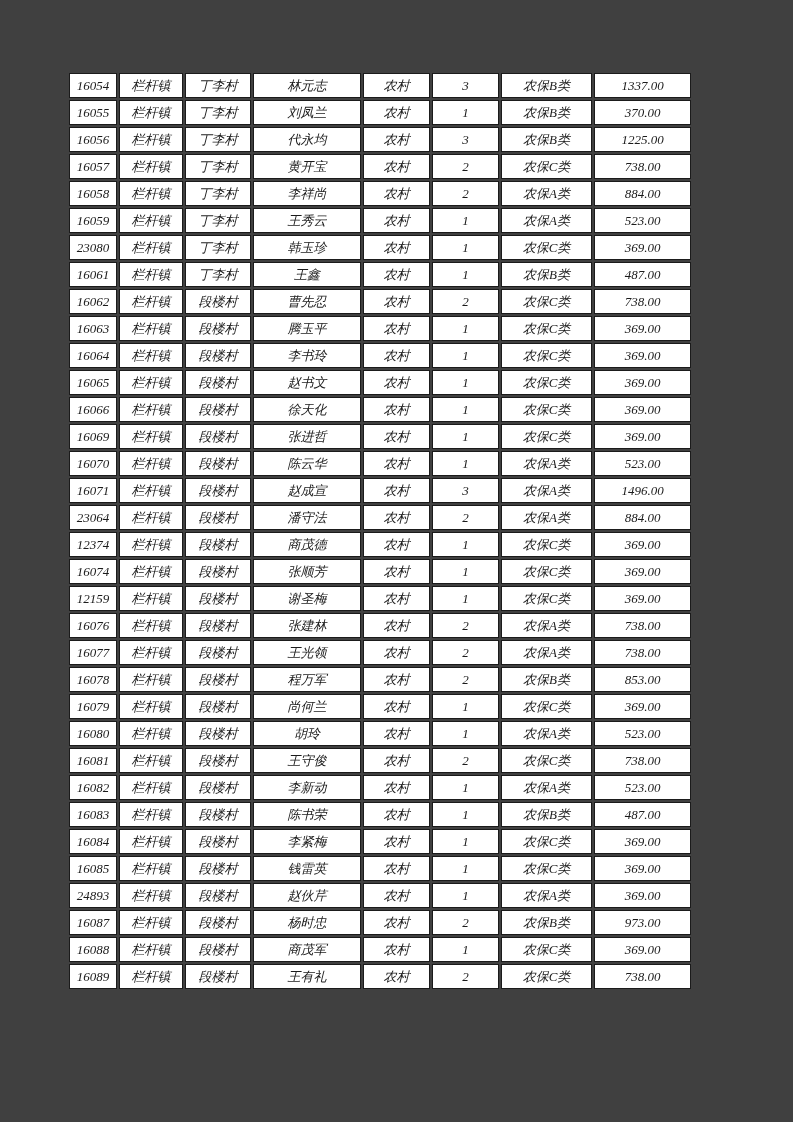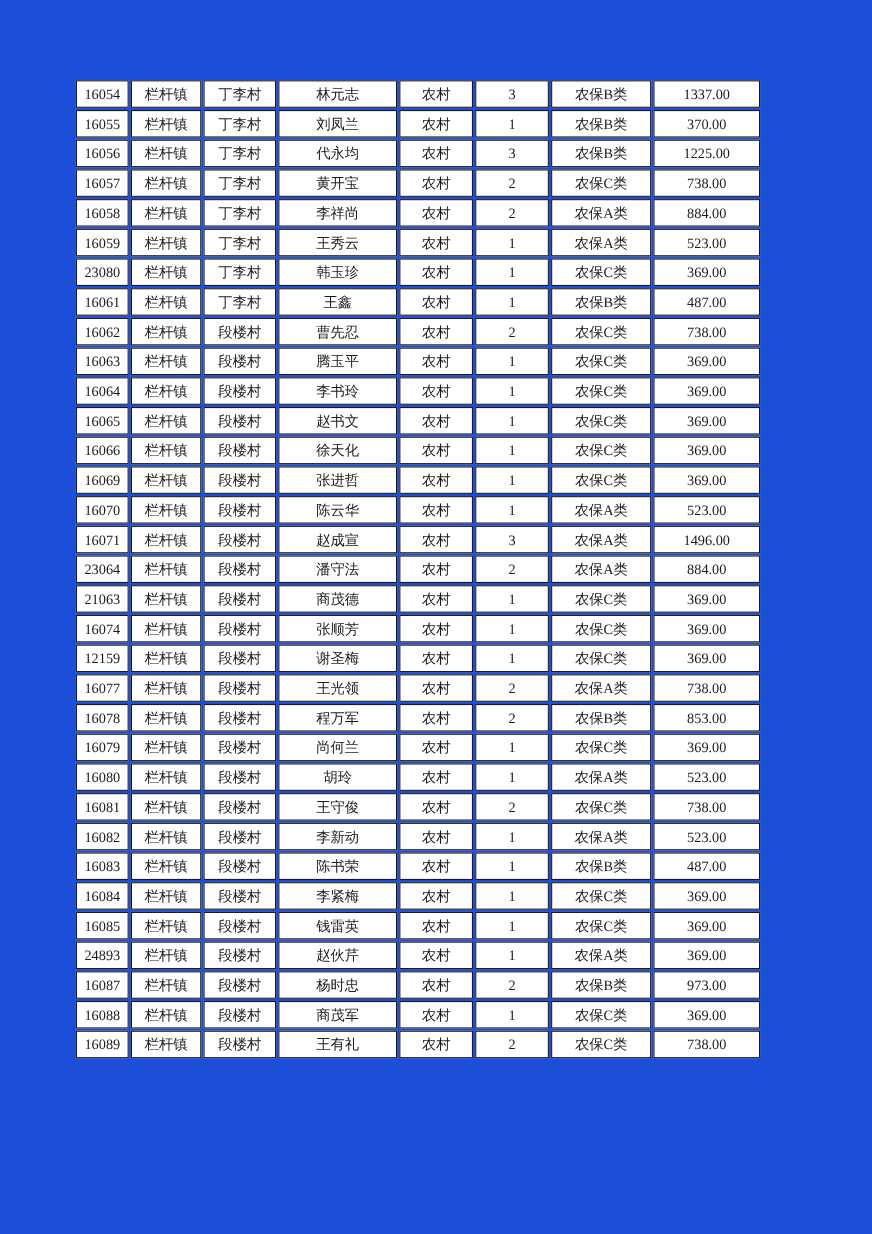--- a/index.html
+++ b/index.html
@@ -4,22 +4,23 @@
 <style>
   html, body {
     margin: 0;
     padding: 0;
     background: #ffffff;
   }
   .page {
     position: relative;
     width: 793px;
     height: 1122px;
-    background: #1d4ed8;
+    background: #404040;
     overflow: hidden;
+    font-style: italic;
   }
   table.data-table {
     position: absolute;
     left: 67px;
     top: 71px;
     border-collapse: separate;
     border-spacing: 2px;
     table-layout: fixed;
     font-family: "Liberation Serif", "DejaVu Serif", serif;
     font-size: 13px;
@@ -225,21 +226,21 @@
           <td>23064</td>
           <td>栏杆镇</td>
           <td>段楼村</td>
           <td>潘守法</td>
           <td>农村</td>
           <td>2</td>
           <td>农保A类</td>
           <td>884.00</td>
         </tr>
         <tr>
-          <td>21063</td>
+          <td>12374</td>
           <td>栏杆镇</td>
           <td>段楼村</td>
           <td>商茂德</td>
           <td>农村</td>
           <td>1</td>
           <td>农保C类</td>
           <td>369.00</td>
         </tr>
         <tr>
           <td>16074</td>
@@ -253,20 +254,30 @@
         </tr>
         <tr>
           <td>12159</td>
           <td>栏杆镇</td>
           <td>段楼村</td>
           <td>谢圣梅</td>
           <td>农村</td>
           <td>1</td>
           <td>农保C类</td>
           <td>369.00</td>
+        </tr>
+        <tr>
+          <td>16076</td>
+          <td>栏杆镇</td>
+          <td>段楼村</td>
+          <td>张建林</td>
+          <td>农村</td>
+          <td>2</td>
+          <td>农保A类</td>
+          <td>738.00</td>
         </tr>
         <tr>
           <td>16077</td>
           <td>栏杆镇</td>
           <td>段楼村</td>
           <td>王光领</td>
           <td>农村</td>
           <td>2</td>
           <td>农保A类</td>
           <td>738.00</td>

